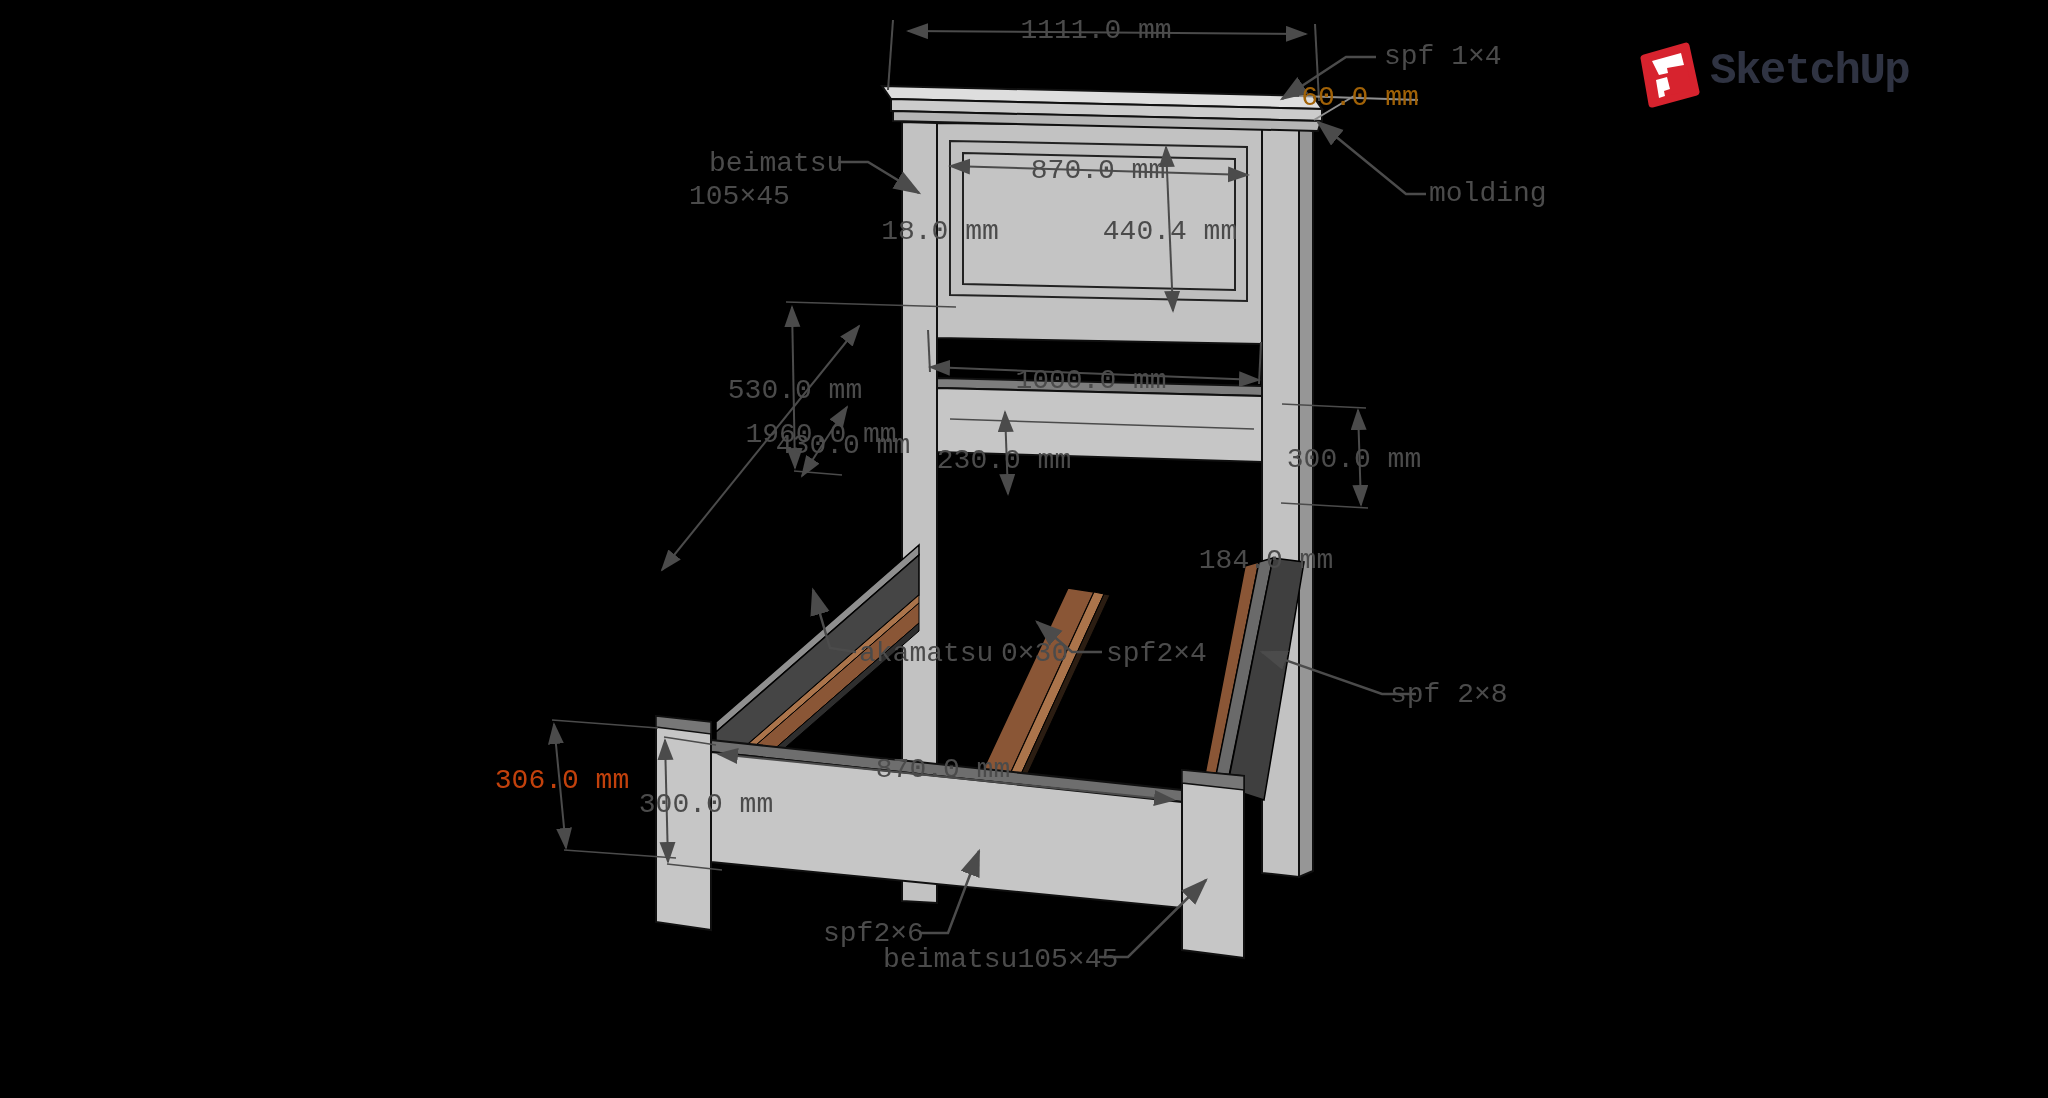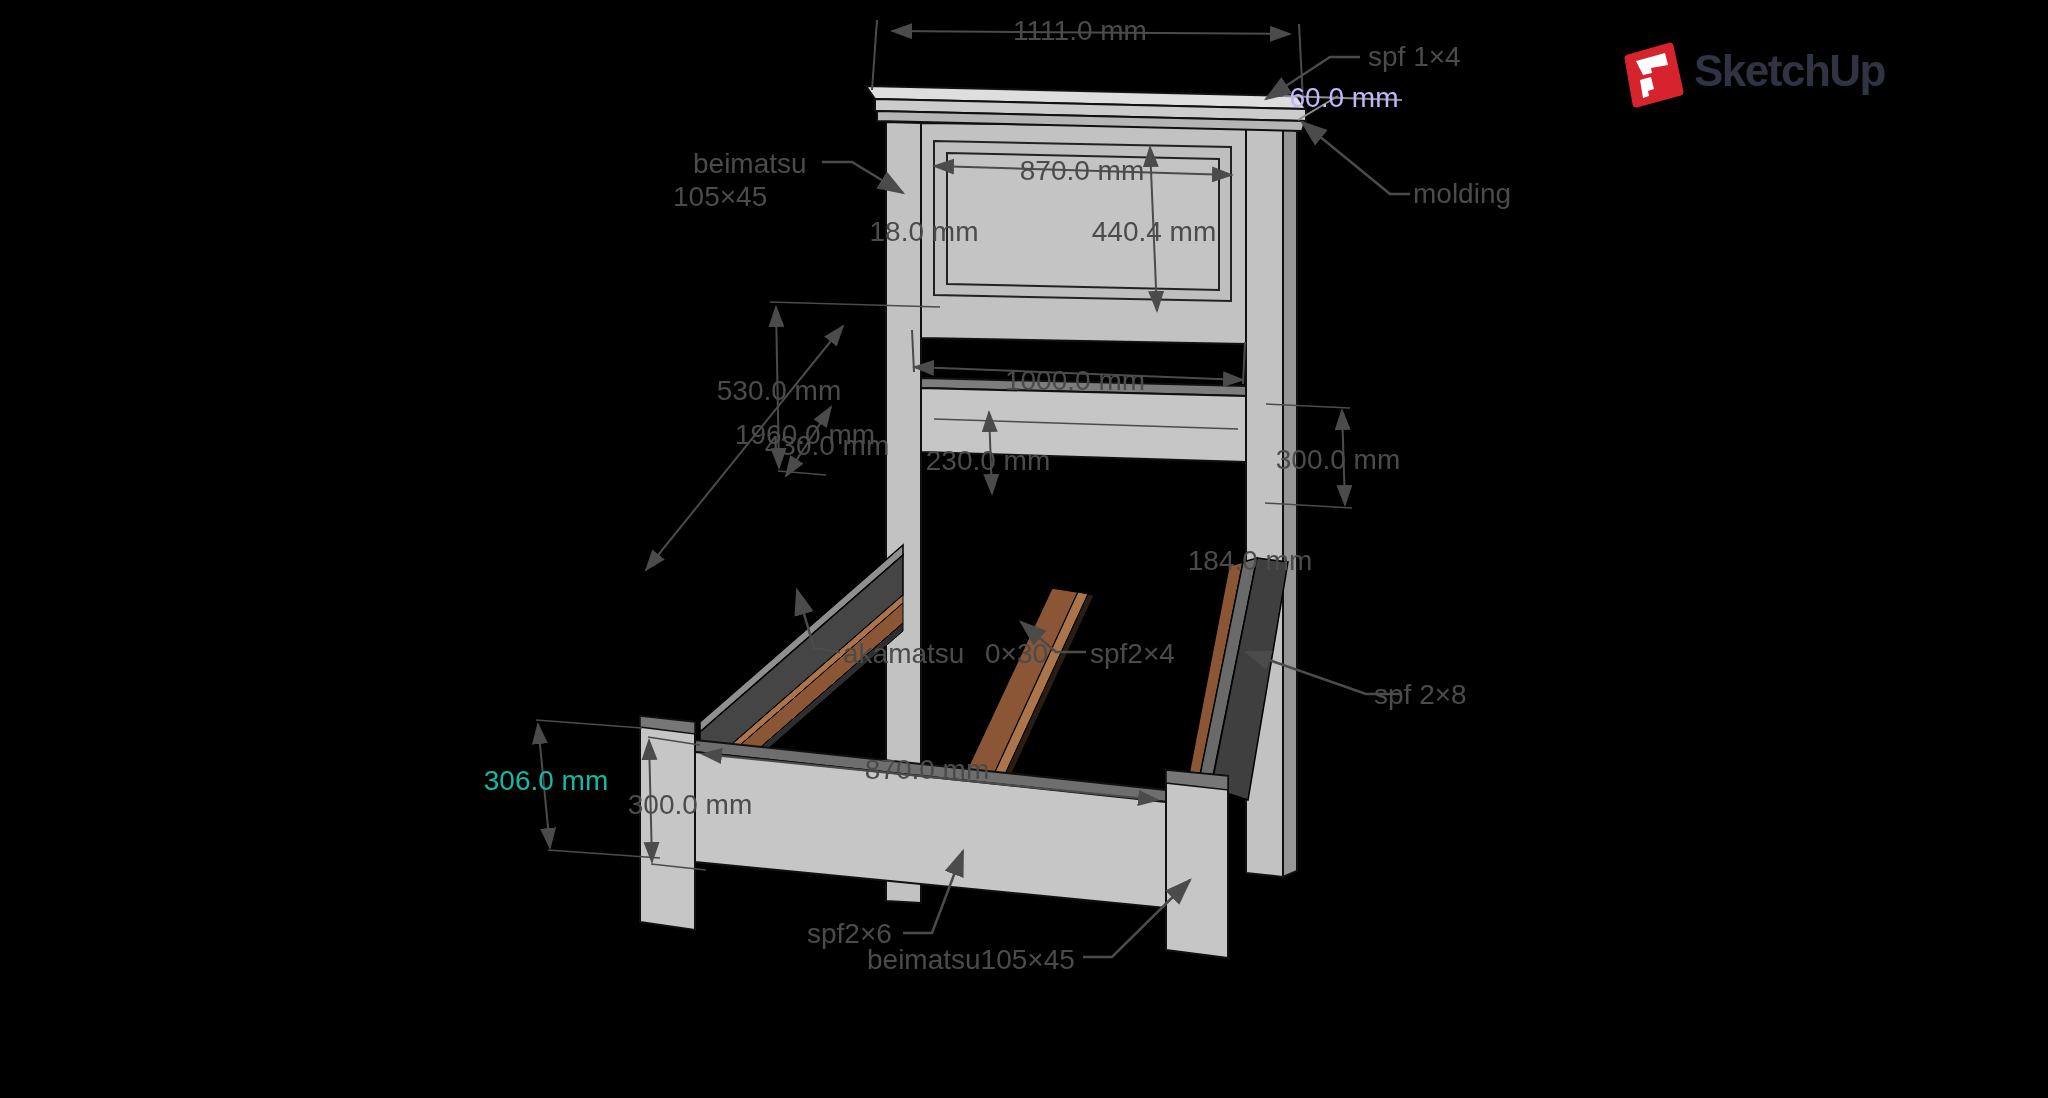--- a/index.html
+++ b/index.html
@@ -1,23 +1,23 @@
 <!DOCTYPE html>
 <html><head>
 <meta charset="utf-8">
 <style>
   html,body{margin:0;padding:0;background:#000;}
   .stage{position:relative;width:1992px;height:1098px;background:#000;overflow:hidden;
-         font-family:Liberation Sans, sans-serif;}
+         font-family:Liberation Mono, monospace;margin-left:16px;}
   .stage svg{position:absolute;left:0;top:0;}
   .lbl{position:absolute;font-size:28px;line-height:1.05;color:#4b4b4b;white-space:nowrap;}
   .ctr{transform:translate(-50%,-50%);}
   .lft{transform:translateY(-50%);}
-  .lbl.light{color:#c4b5fd;}
-  .lbl.mid{color:#14b8a6;}
+  .lbl.light{color:#a16207;}
+  .lbl.mid{color:#c2410c;}
   .logo-text{position:absolute;left:1694px;top:46px;font-size:44px;font-weight:700;
              letter-spacing:-1.5px;color:#2f3342;}
 </style>
 </head>
 <body>
 
 <div class="stage">
 
   <svg viewBox="0 0 2048 1098" width="2048" height="1098">
     <defs>

